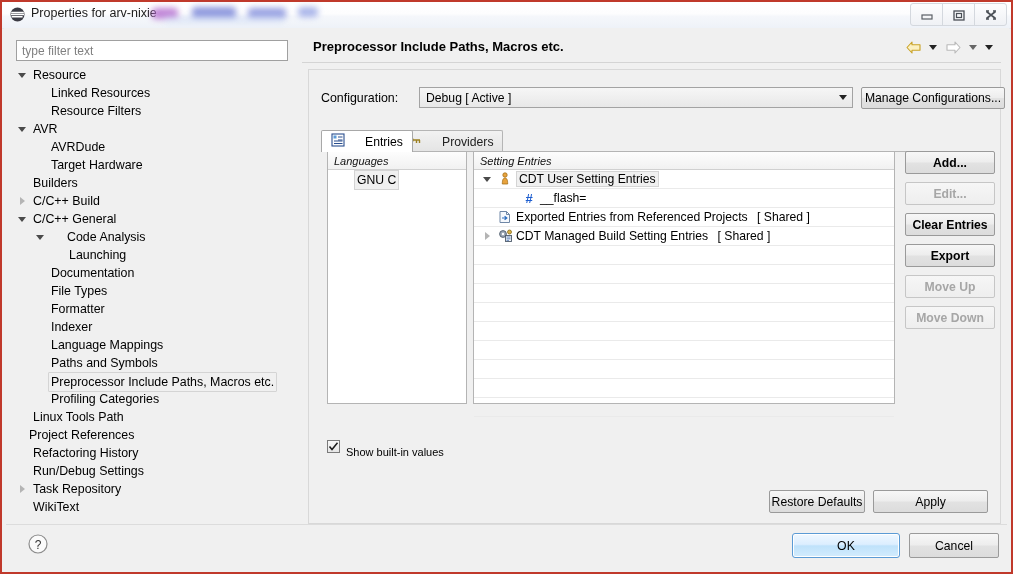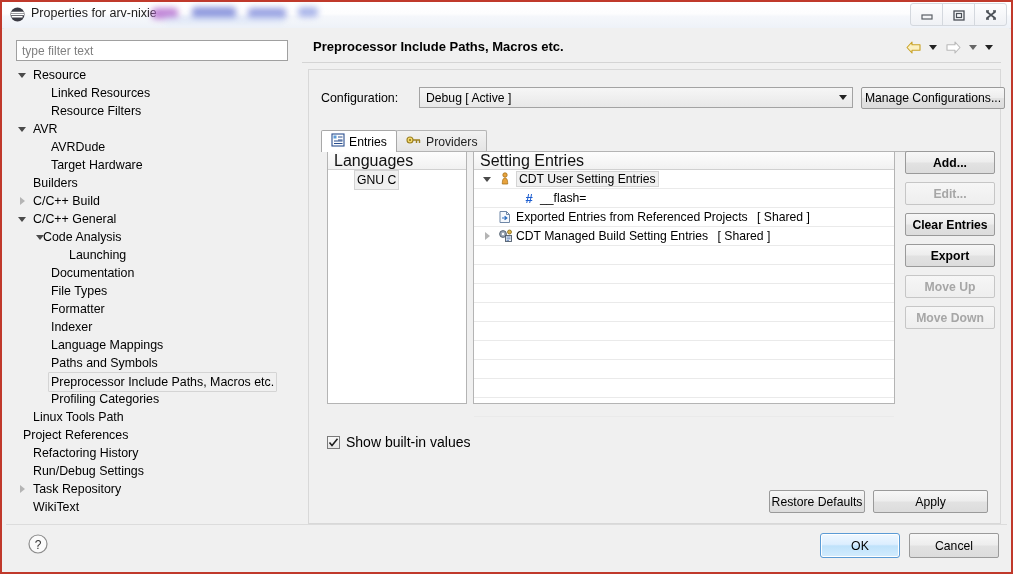--- a/index.html
+++ b/index.html
@@ -128,21 +128,21 @@
     font-size:12.2px;color:#000;
     display:flex;align-items:center;justify-content:center;
     text-align:center;
   }
   .btn.disabled{color:#a6a6a6;border-color:#c6c6c6;background:linear-gradient(to bottom,#f6f6f6,#eeeeee);}
   .mgbtn{position:absolute;left:540px;top:0;width:144px;height:22px;}
   
   .tabs{position:absolute;left:12px;top:60px;height:22px;}
   .tab{
     position:absolute;top:0;height:22px;box-sizing:border-box;
-    display:flex;align-items:center;gap:4px;padding:0 9px;
+    display:flex;align-items:center;gap:20px;padding:0 9px;
     font-size:12.2px;
     border:1px solid #b5b5b5;border-bottom:none;
     border-top-left-radius:2px;border-top-right-radius:2px;
   }
   .tab.active{background:#ffffff;border-color:#a8a8a8;z-index:2;}
   .tab.inactive{background:linear-gradient(to bottom,#f2f2f2,#e4e4e4);color:#222;}
   .tabline{position:absolute;left:12px;top:81px;right:12px;height:1px;background:#b5b5b5;}
   
   .langpane{
     position:absolute;left:18px;top:81px;width:140px;height:253px;
@@ -150,21 +150,21 @@
   }
   .entrypane{
     position:absolute;left:164px;top:81px;width:422px;height:253px;
     box-sizing:border-box;border:1px solid #b4b4b4;background:#ffffff;
   }
   .colhead{
     height:18px;line-height:18px;
     box-sizing:border-box;
     border-bottom:1px solid #d0d0d0;
     background:linear-gradient(to bottom,#fdfdfd,#f1f1f1);
-    font-size:16px;padding-left:6px;color:#111;
+    font-size:11px;padding-left:6px;color:#111;font-style:italic;
   }
   .langlist{position:relative;}
   .langitem{height:18px;line-height:18px;padding-left:18px;font-size:12.2px;margin-left:8px;}
   .langitem .lbl{display:inline-block;padding:0 3px;}
   .langitem.sel .lbl{background:#f0f0f0;border:1px solid #d4d4d4;padding:0 2px;}
   .rows{position:relative;}
   .erow{
     position:relative;height:18px;line-height:18px;
     border-bottom:1px solid #eaeaea;
     font-size:12.2px;white-space:nowrap;
@@ -181,34 +181,34 @@
   .sidebtns .btn{width:90px;height:23px;margin-bottom:8px;}
   .gapbtn{margin-top:6px;}
   
   .chkrow{position:absolute;left:18px;top:364px;display:flex;align-items:center;gap:6px;}
   .chkbox{
     width:13px;height:13px;box-sizing:border-box;
     border:1px solid #7a7a7a;
     background:linear-gradient(to bottom,#f8f8f8,#e6e6e6);
     display:flex;align-items:center;justify-content:center;
   }
-  .chklabel{font-size:14px;}
+  .chklabel{font-size:11px;margin-top:12px;}
   
   .panelbtns{position:absolute;right:12px;bottom:10px;display:flex;gap:8px;}
   .panelbtns .btn{height:23px;}
   
   .footer{
     position:absolute;left:2px;right:2px;bottom:2px;height:44px;
     background:#f0f0f0;
   }
   .footsep{position:absolute;left:0;right:0;top:0;height:1px;background:#dcdcdc;}
   .helpicon{position:absolute;left:20px;top:8px;width:24px;height:24px;}
   .footbtns{position:absolute;right:8px;top:9px;display:flex;gap:9px;}
   .okbtn{
-    width:80px;height:25px;box-sizing:border-box;
+    width:108px;height:25px;box-sizing:border-box;
     border:1px solid #5b9bd5;border-radius:3px;
     background:linear-gradient(to bottom,#f0f8ff 0%,#dceeff 45%,#bfe2fb 52%,#d3ecfd 100%);
     display:flex;align-items:center;justify-content:center;
     font-size:12.3px;
     box-shadow:0 0 0 1px #ffffff inset;
   }
   .cancelbtn{width:90px;height:25px;}
 </style>
 </head>
 <body>
@@ -272,32 +272,32 @@
         <div class="tnode"><span class="lbl" style="margin-left: 32px;">Target Hardware</span></div>
         <div class="tnode"><span class="lbl" style="margin-left: 14px;">Builders</span></div>
         <div class="tnode"><span class="arrow col" style="left: 1px;">
             <i></i>
           </span><span class="lbl" style="margin-left: 14px;">C/C++ Build</span></div>
         <div class="tnode"><span class="arrow exp" style="left: 1px;">
             <i></i>
           </span><span class="lbl" style="margin-left: 14px;">C/C++ General</span></div>
         <div class="tnode"><span class="arrow exp" style="left: 19px;">
             <i></i>
-          </span><span class="lbl" style="margin-left: 24px;">Code Analysis</span></div>
+          </span><span class="lbl" style="margin-left: 48px;">Code Analysis</span></div>
         <div class="tnode"><span class="lbl" style="margin-left: 50px;">Launching</span></div>
         <div class="tnode"><span class="lbl" style="margin-left: 32px;">Documentation</span></div>
         <div class="tnode"><span class="lbl" style="margin-left: 32px;">File Types</span></div>
         <div class="tnode"><span class="lbl" style="margin-left: 32px;">Formatter</span></div>
         <div class="tnode"><span class="lbl" style="margin-left: 32px;">Indexer</span></div>
         <div class="tnode"><span class="lbl" style="margin-left: 32px;">Language Mappings</span></div>
         <div class="tnode"><span class="lbl" style="margin-left: 32px;">Paths and Symbols</span></div>
         <div class="tnode sel"><span class="lbl" style="margin-left: 32px;">Preprocessor Include Paths, Macros etc.</span></div>
         <div class="tnode"><span class="lbl" style="margin-left: 32px;">Profiling Categories</span></div>
         <div class="tnode"><span class="lbl" style="margin-left: 14px;">Linux Tools Path</span></div>
-        <div class="tnode"><span class="lbl" style="margin-left: 4px;">Project References</span></div>
+        <div class="tnode"><span class="lbl" style="margin-left: 10px;">Project References</span></div>
         <div class="tnode"><span class="lbl" style="margin-left: 14px;">Refactoring History</span></div>
         <div class="tnode"><span class="lbl" style="margin-left: 14px;">Run/Debug Settings</span></div>
         <div class="tnode"><span class="arrow col" style="left: 1px;">
             <i></i>
           </span><span class="lbl" style="margin-left: 14px;">Task Repository</span></div>
         <div class="tnode"><span class="lbl" style="margin-left: 14px;">WikiText</span></div>
       </div>
 
     <div class="rightpane">
 

